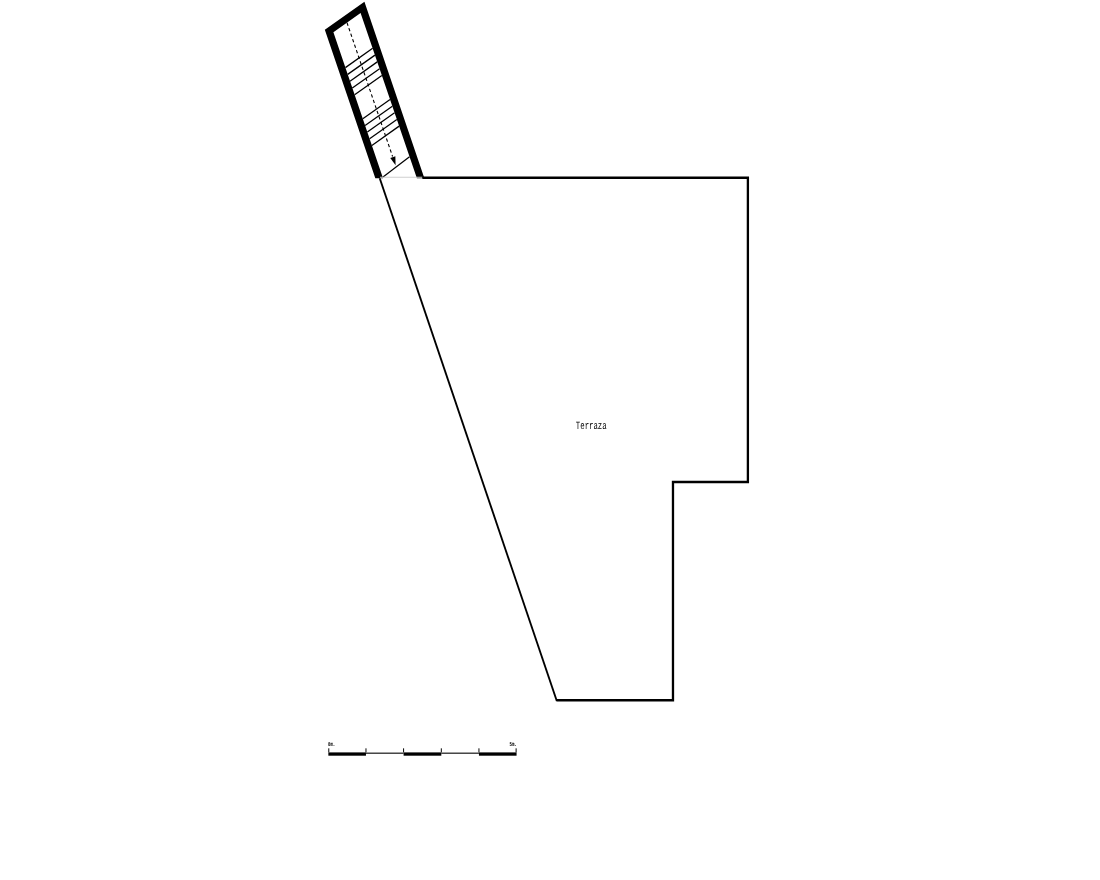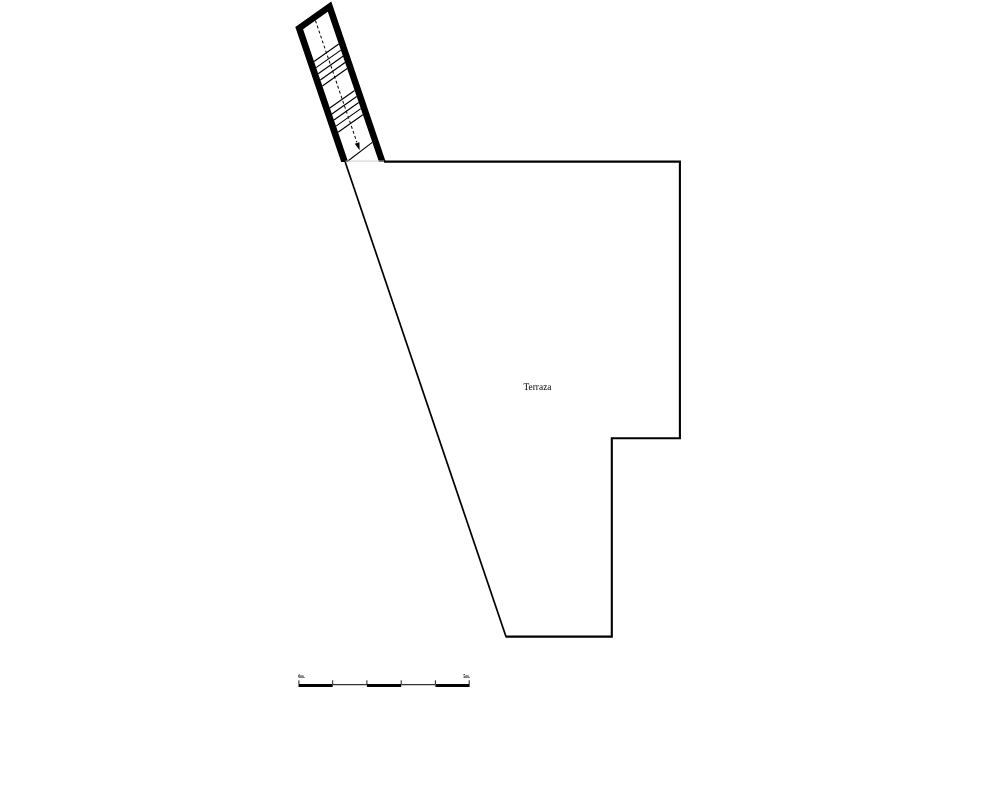--- a/index.html
+++ b/index.html
@@ -1,17 +1,17 @@
 <!DOCTYPE html>
 <html><head>
 <meta charset="utf-8">
 <style>
   html,body{margin:0;padding:0;background:#ffffff;}
   .page{position:relative;width:1000px;height:800px;background:#ffffff;overflow:hidden;
-        font-family:Liberation Serif, serif;}
+        font-family:Liberation Mono, monospace;}
 </style>
 </head>
 <body>
 <div class="page">
 <svg width="1000" height="800" text-rendering="geometricPrecision" viewBox="0 0 1000 800" xmlns="http://www.w3.org/2000/svg">
 
   <path d="M 331.3 1.5 L 295.3 27 L 341.2 162 L 348.2 162 L 303.1 29.3 L 327.8 11.8 L 379.0 162 L 385.8 162 Z" fill="#000" stroke="none"></path>
 
   <g transform="translate(331.3,1.5) rotate(-18.8)">
 

